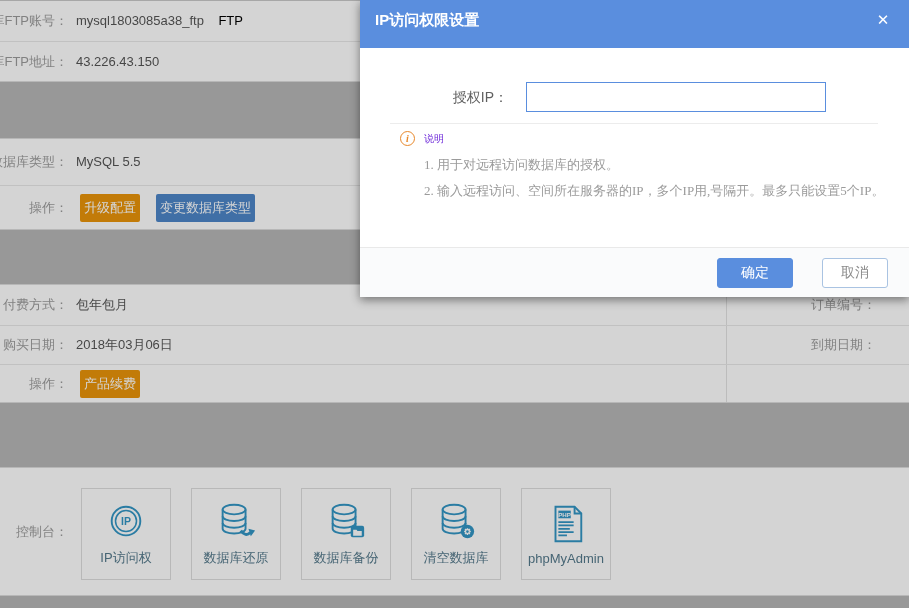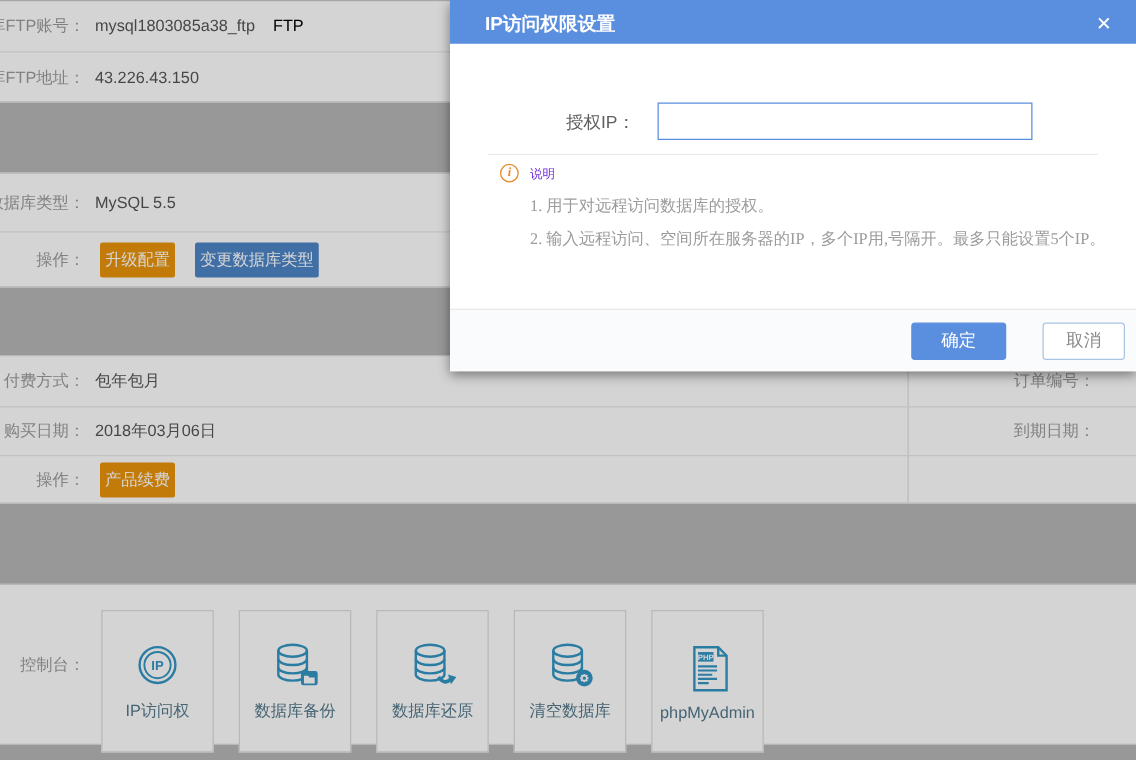--- a/index.html
+++ b/index.html
@@ -30,53 +30,53 @@
           color:#6d28d9; white-space:nowrap; }
   .vdiv { position:absolute; left:726px; top:0; bottom:0; width:1px; background:#e2e2e2; }
   .btn { display:inline-block; border:none; cursor:pointer; color:#ffffff;
          font-size:13px; height:28px; line-height:28px; padding:0 4px;
          border-radius:2px; font-family:inherit; }
   .btn-orange { background:#ea940a; }
   .btn-blue   { background:#4d86c8; }
   .btnrow { position:absolute; left:80px; top:50%; transform:translateY(-50%); display:flex; gap:16px; }
   
   .tiles { position:absolute; left:81px; top:20px; display:flex; gap:20px; }
-  .tile { width:90px; height:114px; background:#ffffff; border:1px solid #dedede;
+  .tile { width:90px; height:92px; background:#ffffff; border:1px solid #dedede;
           display:flex; flex-direction:column; align-items:center; justify-content:center;
           gap:6px; cursor:pointer; }
   .tile-label { color:#557a8c; font-size:13px; white-space:nowrap; }
   .tile svg { display:block; }
   
   #overlay { position:absolute; inset:0; background:rgba(0,0,0,0.17); z-index:10; }
   
   #modal { position:absolute; left:360px; top:0; width:549px; height:297px;
            background:#ffffff; z-index:20; box-shadow:0 3px 9px rgba(0,0,0,0.45); }
-  #modal-header { height:35px; background:#5a8ede; color:#ffffff;
-                  line-height:40px; padding-left:28px; font-size:15px; font-weight:bold;
+  #modal-header { height:48px; background:#5a8ede; color:#ffffff;
+                  line-height:40px; padding-left:15px; font-size:15px; font-weight:bold;
                   position:relative; }
   #modal-close { position:absolute; right:14px; top:0; width:24px; height:40px;
                  line-height:40px; text-align:center; font-size:15px; font-weight:bold;
                  color:#ffffff; cursor:pointer; }
   .m-form-label { position:absolute; left:148px; top:89px; transform:translateX(-100%);
                   color:#5f5f5f; font-size:14px; white-space:nowrap; }
   #auth-ip-input { position:absolute; left:166px; top:82px; width:300px; height:30px;
                    border:1px solid #5a8ede; outline:none; padding:0 8px; font-size:13px;
                    font-family:inherit; color:#333; }
   .m-divider { position:absolute; left:30px; top:123px; width:488px; height:1px; background:#ececec; }
   .m-note-head { position:absolute; left:40px; top:131px; display:flex; align-items:center; gap:9px; }
   .info-icon { width:15px; height:15px; border:1px solid #e8882a; border-radius:50%;
                color:#e8882a; font-size:10px; font-style:italic; font-weight:bold;
                text-align:center; line-height:14px; font-family:"Liberation Serif",serif; }
   .m-note-title { color:#6d28d9; font-size:10px; }
   .m-note-item { position:absolute; left:64px; color:#9b9b9b; font-size:13px; white-space:nowrap;font-family:Liberation Serif, serif; }
   #note-1 { top:156px; } #note-2 { top:182px; }
   #modal-footer { position:absolute; left:0; right:0; bottom:0; height:50px;
                   background:#fafbfc; border-top:1px solid #e9e9e9;
                   display:flex; justify-content:flex-end; align-items:center;
-                  gap:29px; padding-right:9px; }
+                  gap:29px; padding-right:21px; }
   .m-btn { height:30px; border-radius:3px; font-size:14px; cursor:pointer; font-family:inherit; }
   #ok-button { width:76px; background:#5a8ede; color:#ffffff; border:1px solid #5a8ede; }
   #cancel-button { width:66px; background:#ffffff; color:#8a8a8a; border:1px solid #a9c3e2;text-align:center; }
 </style>
 </head>
 <body>
 
 <div class="section" id="sec-ftp">
   <div class="row r40">
     <span class="lbl">数据库FTP账号：</span>
@@ -141,38 +141,38 @@
       </span>
       <span class="tile-label">IP访问权</span>
     </div>
 
     <div class="tile">
       <span>
         <svg width="42" height="42" viewBox="0 0 44 44">
           <ellipse cx="20" cy="9" rx="12" ry="5" fill="none" stroke="#3396c5" stroke-width="2"></ellipse>
           <path d="M8,9 V29 a12,5 0 0 0 24,0 V9" fill="none" stroke="#3396c5" stroke-width="2"></path>
           <path d="M8,16 a12,5 0 0 0 24,0 M8,23 a12,5 0 0 0 24,0" fill="none" stroke="#3396c5" stroke-width="2"></path>
-          <rect x="27" y="26" width="14" height="12" rx="2" fill="#3396c5"></rect>
-          <path d="M29.5,30 h3.5 l1,1.5 h4.5 v5 h-9 z" fill="#ffffff"></path>
-        </svg>
-      </span>
-      <span class="tile-label">数据库备份</span>
+          <path d="M27,31 q5,7 10,2" fill="none" stroke="#3396c5" stroke-width="3"></path>
+          <path d="M35,29 l7,2 -4.5,6 z" fill="#3396c5"></path>
+        </svg>
+      </span>
+      <span class="tile-label">数据库还原</span>
     </div>
 
     <div class="tile">
       <span>
         <svg width="42" height="42" viewBox="0 0 44 44">
           <ellipse cx="20" cy="9" rx="12" ry="5" fill="none" stroke="#3396c5" stroke-width="2"></ellipse>
           <path d="M8,9 V29 a12,5 0 0 0 24,0 V9" fill="none" stroke="#3396c5" stroke-width="2"></path>
           <path d="M8,16 a12,5 0 0 0 24,0 M8,23 a12,5 0 0 0 24,0" fill="none" stroke="#3396c5" stroke-width="2"></path>
-          <path d="M27,31 q5,7 10,2" fill="none" stroke="#3396c5" stroke-width="3"></path>
-          <path d="M35,29 l7,2 -4.5,6 z" fill="#3396c5"></path>
-        </svg>
-      </span>
-      <span class="tile-label">数据库还原</span>
+          <rect x="27" y="26" width="14" height="12" rx="2" fill="#3396c5"></rect>
+          <path d="M29.5,30 h3.5 l1,1.5 h4.5 v5 h-9 z" fill="#ffffff"></path>
+        </svg>
+      </span>
+      <span class="tile-label">数据库备份</span>
     </div>
 
     <div class="tile">
       <span>
         <svg width="42" height="42" viewBox="0 0 44 44">
           <ellipse cx="20" cy="9" rx="12" ry="5" fill="none" stroke="#3396c5" stroke-width="2"></ellipse>
           <path d="M8,9 V29 a12,5 0 0 0 24,0 V9" fill="none" stroke="#3396c5" stroke-width="2"></path>
           <path d="M8,16 a12,5 0 0 0 24,0 M8,23 a12,5 0 0 0 24,0" fill="none" stroke="#3396c5" stroke-width="2"></path>
           <circle cx="34" cy="32" r="7" fill="#3396c5"></circle>
           <path d="M34,28.5 v7 M30.5,32 h7 M31.5,29.5 l5,5 M36.5,29.5 l-5,5" stroke="#ffffff" stroke-width="1.6"></path>

